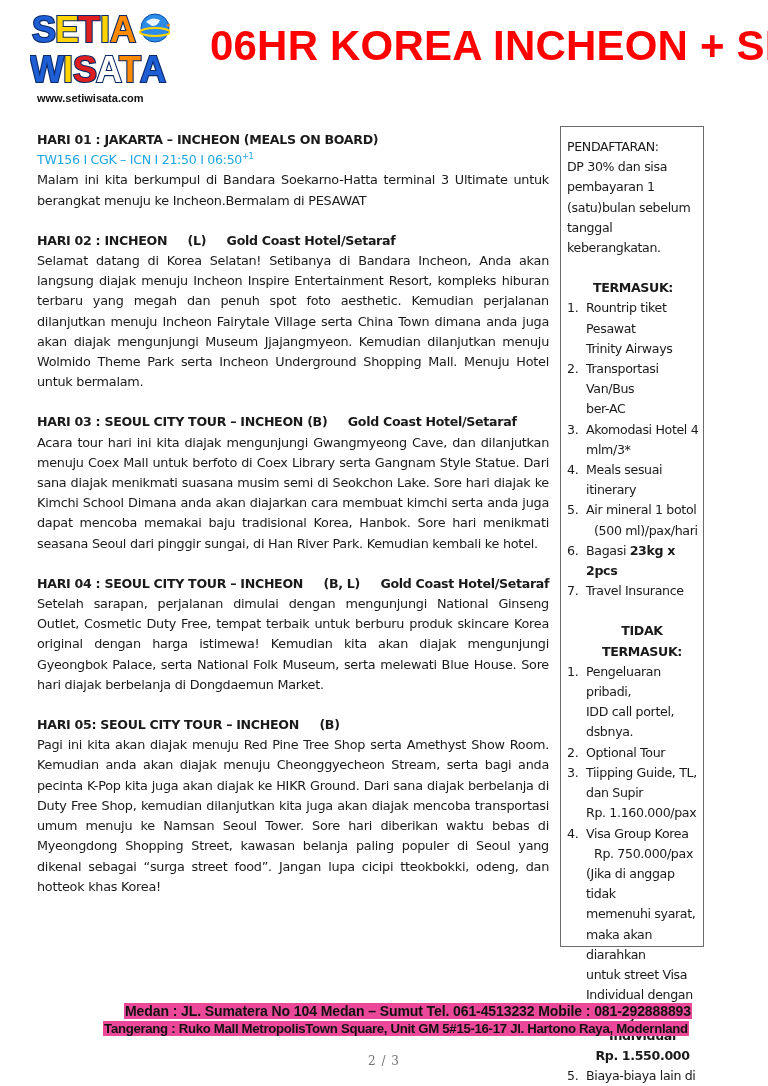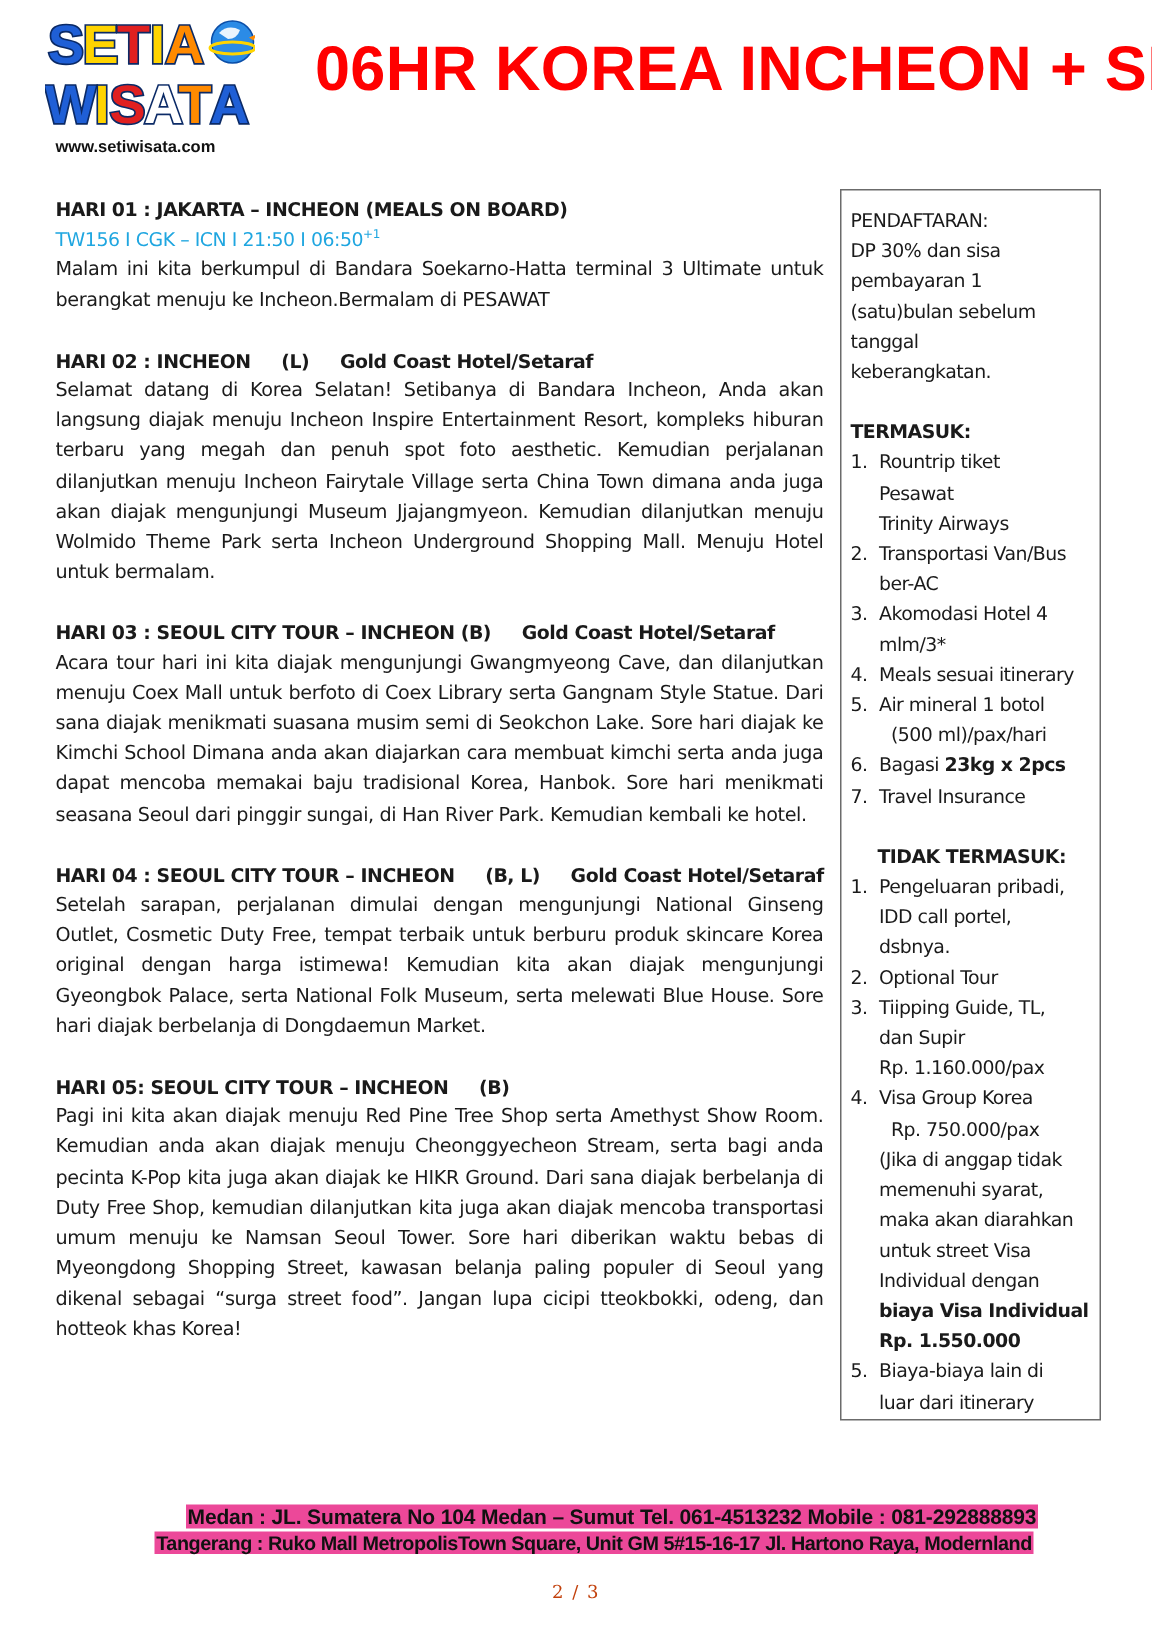--- a/index.html
+++ b/index.html
@@ -15,40 +15,40 @@
              font-weight: bold; font-size: 42px; color: #ff0000; letter-spacing: 0.2px; white-space: nowrap; }
 
     .main { position: absolute; left: 37px; top: 130px; width: 512px;
             font-family: "DejaVu Sans", sans-serif; font-size: 13px; line-height: 20.2px; color: #1a1a1a; }
     .day { margin-bottom: 20px; }
     .day-head { font-weight: bold; font-size: 12.6px; letter-spacing: -0.3px; white-space: pre; }
     .flight { color: #1fa6e0; font-weight: normal; font-size: 12.6px; letter-spacing: -0.3px; }
     .flight sup { font-size: 8px; line-height: 0; }
     .para { text-align: justify; font-size: 12.8px; letter-spacing: -0.25px; }
 
-    .sidebox { position: absolute; left: 560px; top: 126px; width: 174px; height: 821px;
+    .sidebox { position: absolute; left: 560px; top: 126px; width: 144px; height: 821px;
                border: 1px solid #6b6b6b; box-sizing: border-box; padding: 10px 4px 0 6px;
                font-family: "DejaVu Sans", sans-serif; font-size: 12.6px; line-height: 20.2px;
                color: #1a1a1a; letter-spacing: -0.35px; }
     .sb-gap { height: 20px; }
-    .sb-bold { font-weight: bold; }
+    .sb-bold { font-weight: bold; text-align: center; }
     .sb-center { padding-left: 18px; }
     ol.sb-list { list-style: none; margin: 0; padding: 0; }
     ol.sb-list li { position: relative; padding-left: 19px; }
     ol.sb-list li .num { position: absolute; left: 0; top: 0; }
     .indent { padding-left: 8px; }
 
     .footer { position: absolute; left: 0; width: 768px; text-align: center;
               font-family: "Liberation Sans", sans-serif; font-weight: bold; }
     .footer .hl { background: #ec4899; padding: 0 1px; }
     .f1 { top: 1003px; font-size: 14px; letter-spacing: -0.1px; left: 24px; }
     .f2 { top: 1021px; font-size: 13.2px; letter-spacing: -0.3px; left: 12px; }
 
     .pagenum { position: absolute; top: 1054px; left: 0; width: 768px; text-align: center;
-               font-family: "DejaVu Serif", serif; font-size: 12px; color: #c2410c; letter-spacing: 1px; }
+               font-family: "DejaVu Serif", serif; font-size: 12px; color: #737373; letter-spacing: 1px; }
   </style>
 </head>
 <body>
 
 <div class="logo">
   <svg class="logo-svg" width="140" height="82" viewBox="0 0 140 82">
     <g font-family="Liberation Sans, sans-serif" font-weight="bold" stroke="#0b2a66" stroke-width="2.2" paint-order="stroke">
       <text x="2" y="34" font-size="36" fill="#1f5fd6">S</text>
       <text x="25" y="34" font-size="36" fill="#ffd400">E</text>
       <text x="48" y="34" font-size="36" fill="#e02020">T</text>

